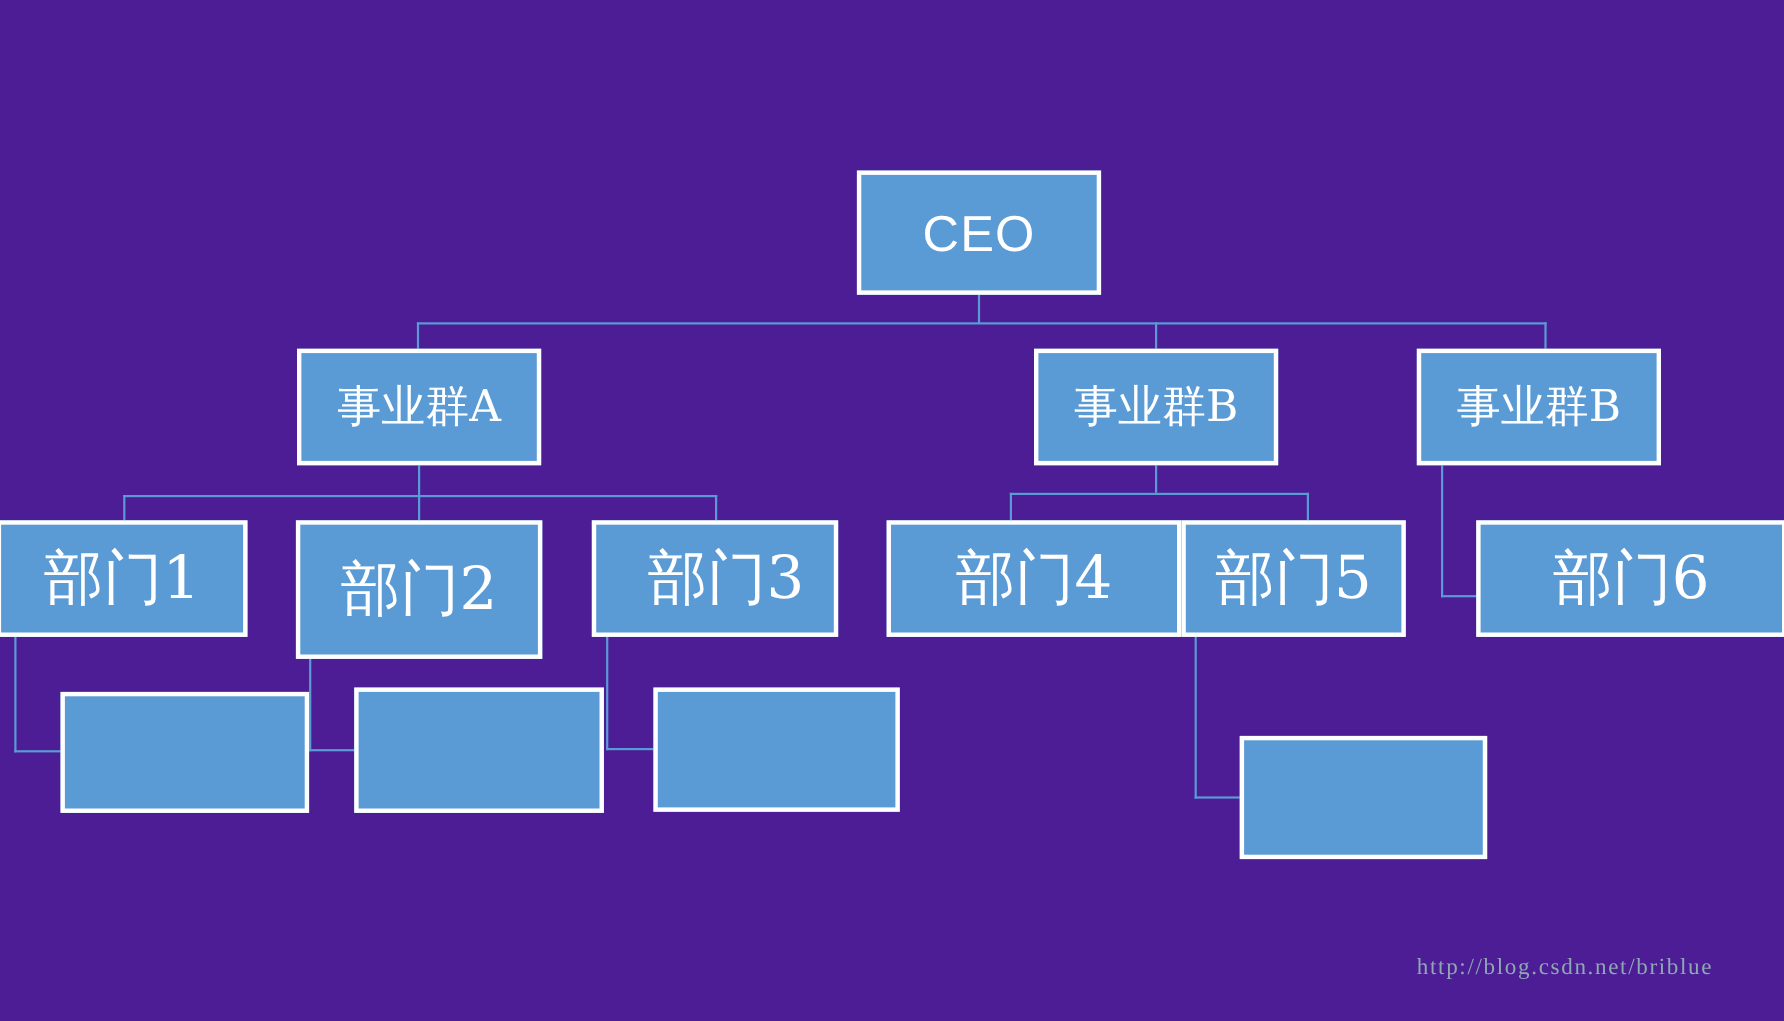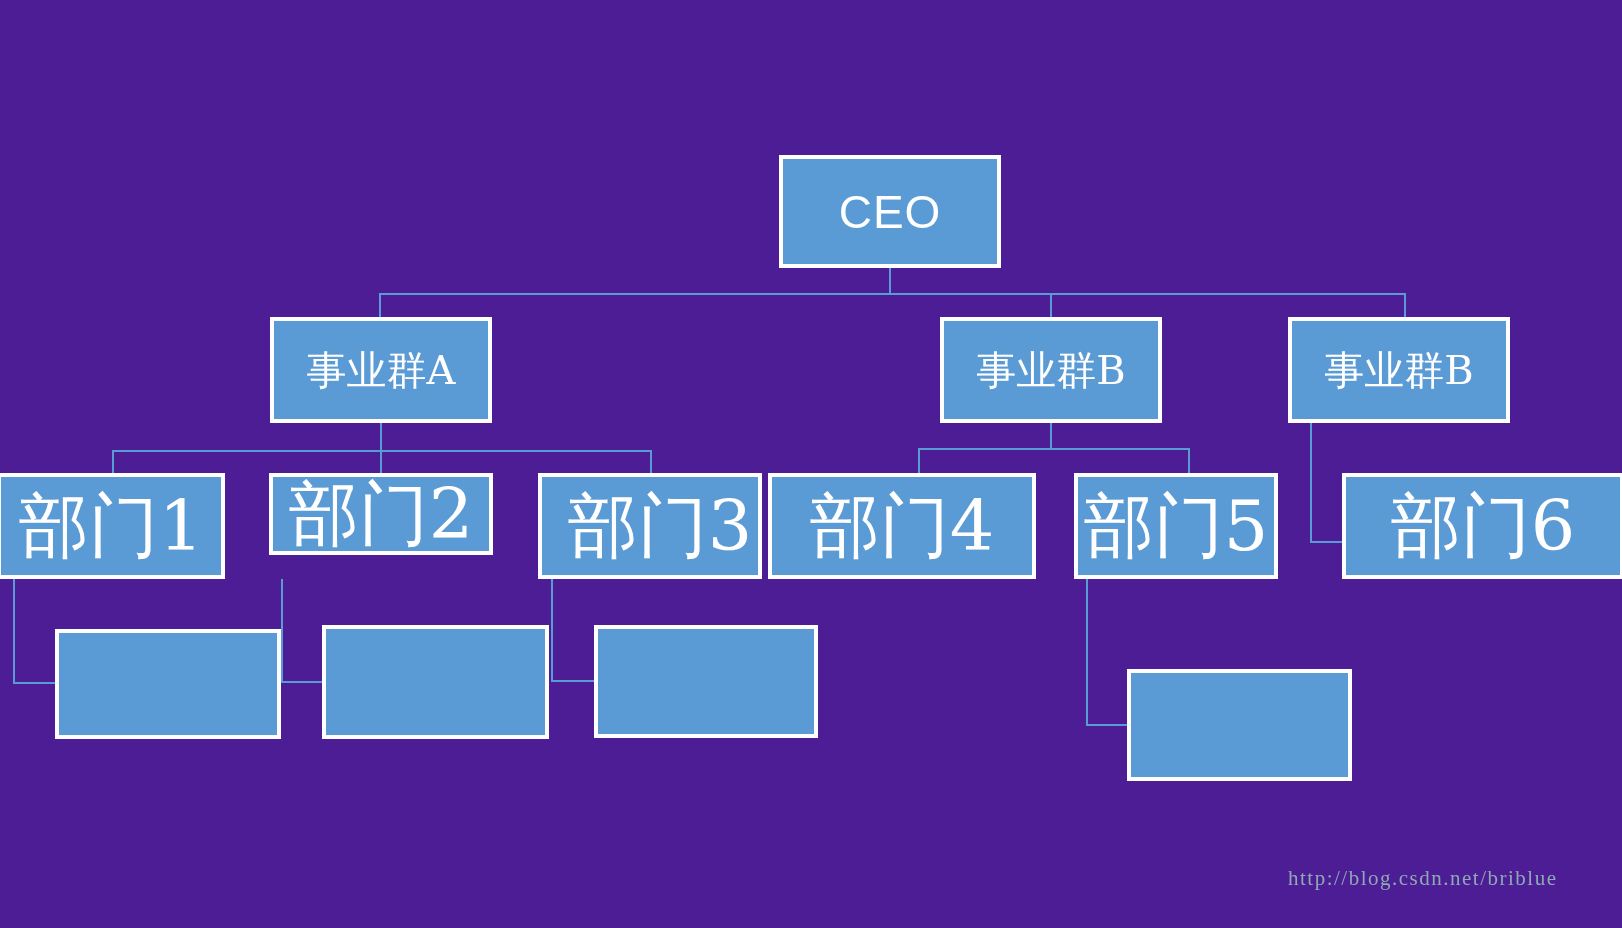--- a/index.html
+++ b/index.html
@@ -38,21 +38,21 @@
     font-weight: 400;
     letter-spacing: 1px;
   }
   .node.cjk .node-label {
     font-family: "DejaVu Serif", "Liberation Serif", serif;
     font-size: 40px;
     font-weight: 400;
   }
   .node.dept .node-label {
     font-family: "DejaVu Serif", "Liberation Serif", serif;
-    font-size: 70px;
+    font-size: 54px;
     font-weight: 400;
   }
 
   .conn {
     position: absolute;
     background: #5b9bd5;
   }
   .conn.h { height: 2px; }
   .conn.v { width: 2px; }
 
@@ -104,27 +104,27 @@
       </div>
       <div class="node cjk" style="left: 940px; top: 317px; width: 222px; height: 106px; background: rgb(91, 155, 213); border-color: rgb(255, 255, 255);">
         <span class="node-label">事业群B</span>
       </div>
       <div class="node cjk" style="left: 1288px; top: 317px; width: 222px; height: 106px; background: rgb(91, 155, 213); border-color: rgb(255, 255, 255);">
         <span class="node-label">事业群B</span>
       </div>
       <div class="node dept" style="left: -3px; top: 473px; width: 228px; height: 106px; background: rgb(91, 155, 213); border-color: rgb(255, 255, 255);">
         <span class="node-label">部门1</span>
       </div>
-      <div class="node dept" style="left: 269px; top: 473px; width: 224px; height: 82px; background: rgb(91, 155, 213); border-color: rgb(255, 255, 255);">
+      <div class="node dept" style="left: 269px; top: 473px; width: 224px; height: 126px; background: rgb(91, 155, 213); border-color: rgb(255, 255, 255);">
         <span class="node-label">部门2</span>
       </div>
       <div class="node dept" style="left: 538px; top: 473px; width: 224px; height: 106px; background: rgb(91, 155, 213); border-color: rgb(255, 255, 255); padding-left: 20px;">
         <span class="node-label">部门3</span>
       </div>
-      <div class="node dept" style="left: 768px; top: 473px; width: 268px; height: 106px; background: rgb(91, 155, 213); border-color: rgb(255, 255, 255);">
+      <div class="node dept" style="left: 806px; top: 473px; width: 268px; height: 106px; background: rgb(91, 155, 213); border-color: rgb(255, 255, 255);">
         <span class="node-label">部门4</span>
       </div>
       <div class="node dept" style="left: 1074px; top: 473px; width: 204px; height: 106px; background: rgb(91, 155, 213); border-color: rgb(255, 255, 255);">
         <span class="node-label">部门5</span>
       </div>
       <div class="node dept" style="left: 1342px; top: 473px; width: 282px; height: 106px; background: rgb(91, 155, 213); border-color: rgb(255, 255, 255);">
         <span class="node-label">部门6</span>
       </div>
       <div class="node empty" style="left: 55px; top: 629px; width: 226px; height: 110px; background: rgb(91, 155, 213); border-color: rgb(255, 255, 255);"></div>
       <div class="node empty" style="left: 322px; top: 625px; width: 227px; height: 114px; background: rgb(91, 155, 213); border-color: rgb(255, 255, 255);"></div>

